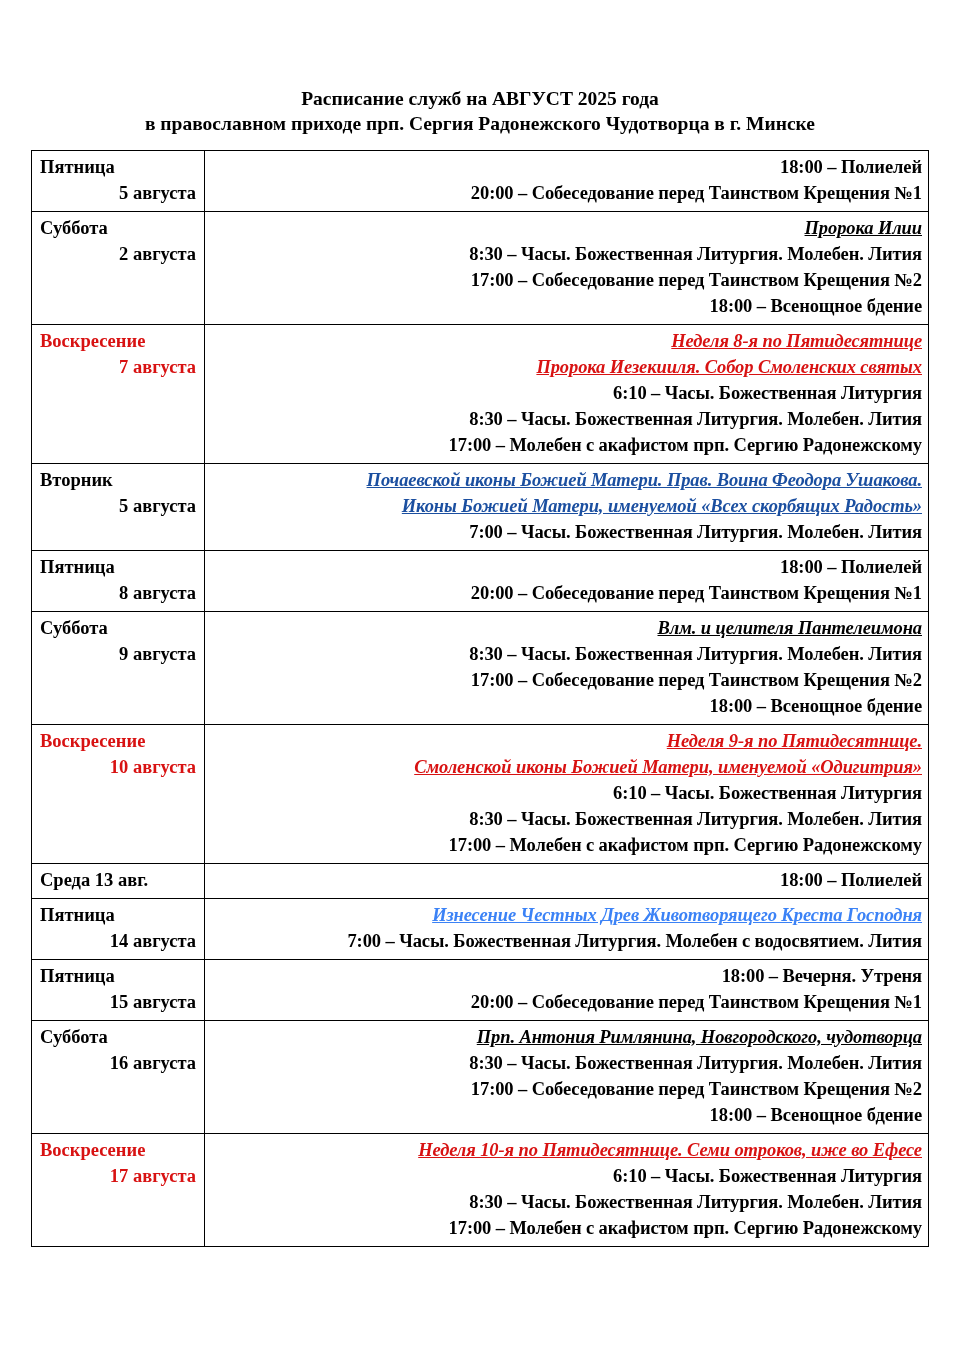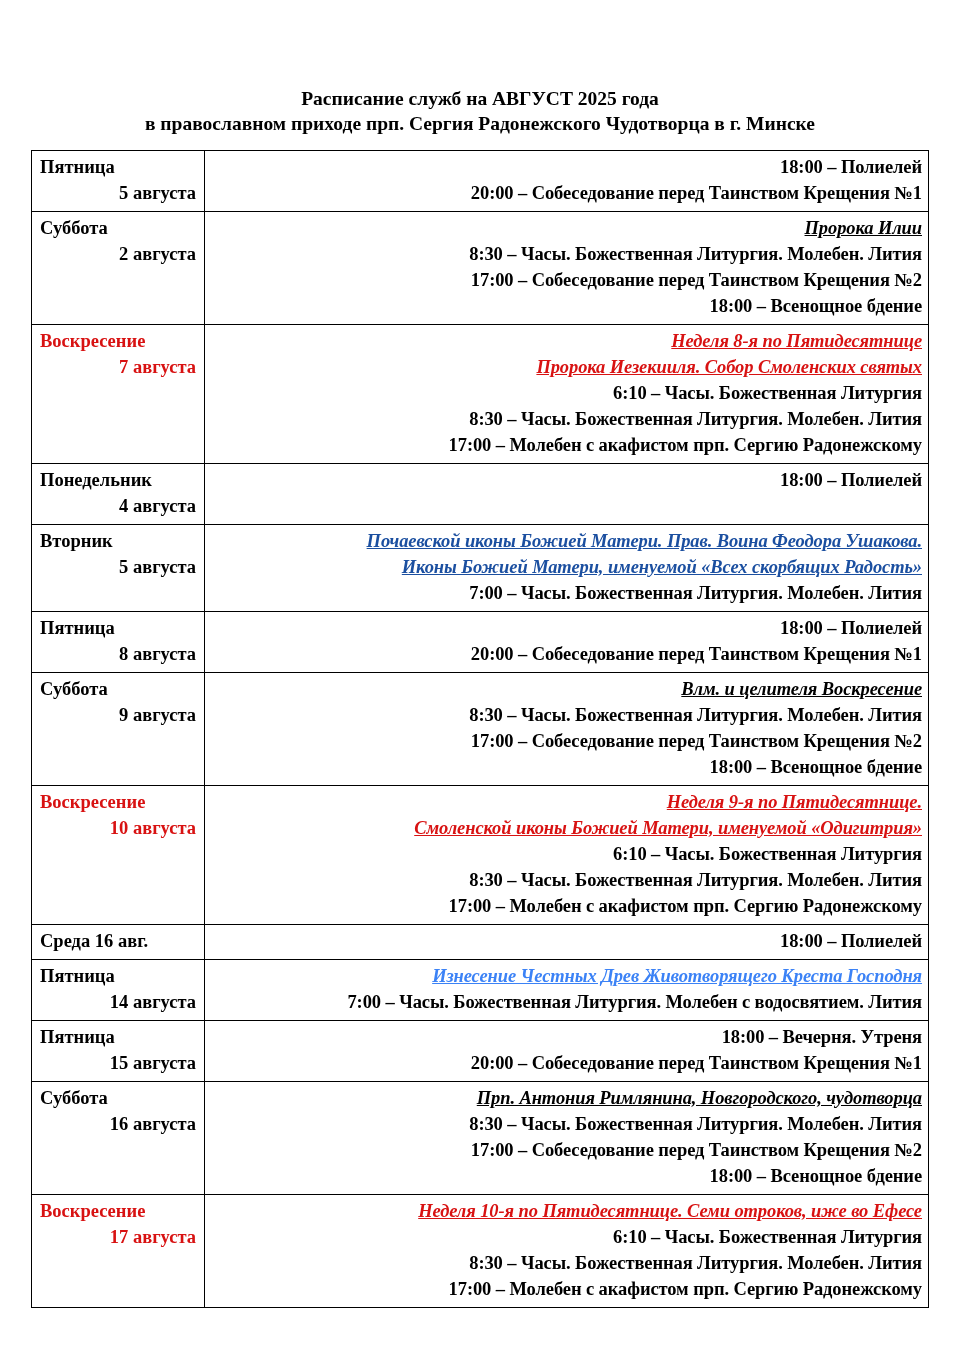--- a/index.html
+++ b/index.html
@@ -123,29 +123,20 @@
           <td class="eventscell">
             <div class="ev head red">Неделя 8-я по Пятидесятнице</div>
             <div class="ev head red">Пророка Иезекииля. Собор Смоленских святых</div>
             <div class="ev black">6:10 – Часы. Божественная Литургия</div>
             <div class="ev black">8:30 – Часы. Божественная Литургия. Молебен. Лития</div>
             <div class="ev black">17:00 – Молебен с акафистом прп. Сергию Радонежскому</div>
           </td>
         </tr>
         <tr>
           <td class="daycell">
-            <span class="dow">Понедельник</span>
-            <span class="date">4 августа</span>
-          </td>
-          <td class="eventscell">
-            <div class="ev black">18:00 – Полиелей</div>
-          </td>
-        </tr>
-        <tr>
-          <td class="daycell">
             <span class="dow">Вторник</span>
             <span class="date">5 августа</span>
           </td>
           <td class="eventscell">
             <div class="ev head blue">Почаевской иконы Божией Матери. Прав. Воина Феодора Ушакова.</div>
             <div class="ev head blue">Иконы Божией Матери, именуемой «Всех скорбящих Радость»</div>
             <div class="ev black">7:00 – Часы. Божественная Литургия. Молебен. Лития</div>
           </td>
         </tr>
         <tr>
@@ -157,42 +148,42 @@
             <div class="ev black">18:00 – Полиелей</div>
             <div class="ev black">20:00 – Собеседование перед Таинством Крещения №1</div>
           </td>
         </tr>
         <tr>
           <td class="daycell">
             <span class="dow">Суббота</span>
             <span class="date">9 августа</span>
           </td>
           <td class="eventscell">
-            <div class="ev head black">Влм. и целителя Воскресение</div>
+            <div class="ev head black">Влм. и целителя Пантелеимона</div>
             <div class="ev black">8:30 – Часы. Божественная Литургия. Молебен. Лития</div>
             <div class="ev black">17:00 – Собеседование перед Таинством Крещения №2</div>
             <div class="ev black">18:00 – Всенощное бдение</div>
           </td>
         </tr>
         <tr class="sunday">
           <td class="daycell">
             <span class="dow">Воскресение</span>
             <span class="date">10 августа</span>
           </td>
           <td class="eventscell">
             <div class="ev head red">Неделя 9-я по Пятидесятнице.</div>
             <div class="ev head red">Смоленской иконы Божией Матери, именуемой «Одигитрия»</div>
             <div class="ev black">6:10 – Часы. Божественная Литургия</div>
             <div class="ev black">8:30 – Часы. Божественная Литургия. Молебен. Лития</div>
             <div class="ev black">17:00 – Молебен с акафистом прп. Сергию Радонежскому</div>
           </td>
         </tr>
         <tr>
           <td class="daycell single">
-            <span class="dow">Среда 16 авг.</span>
+            <span class="dow">Среда 13 авг.</span>
           </td>
           <td class="eventscell">
             <div class="ev black">18:00 – Полиелей</div>
           </td>
         </tr>
         <tr>
           <td class="daycell">
             <span class="dow">Пятница</span>
             <span class="date">14 августа</span>
           </td>

